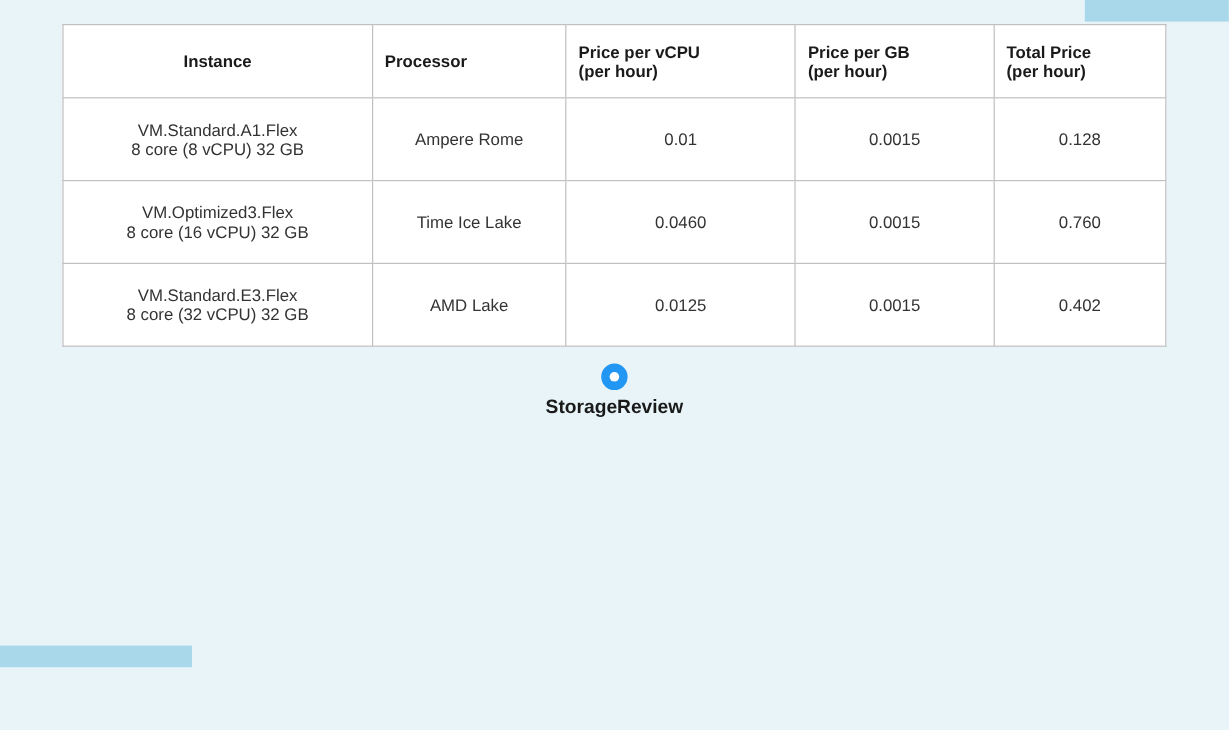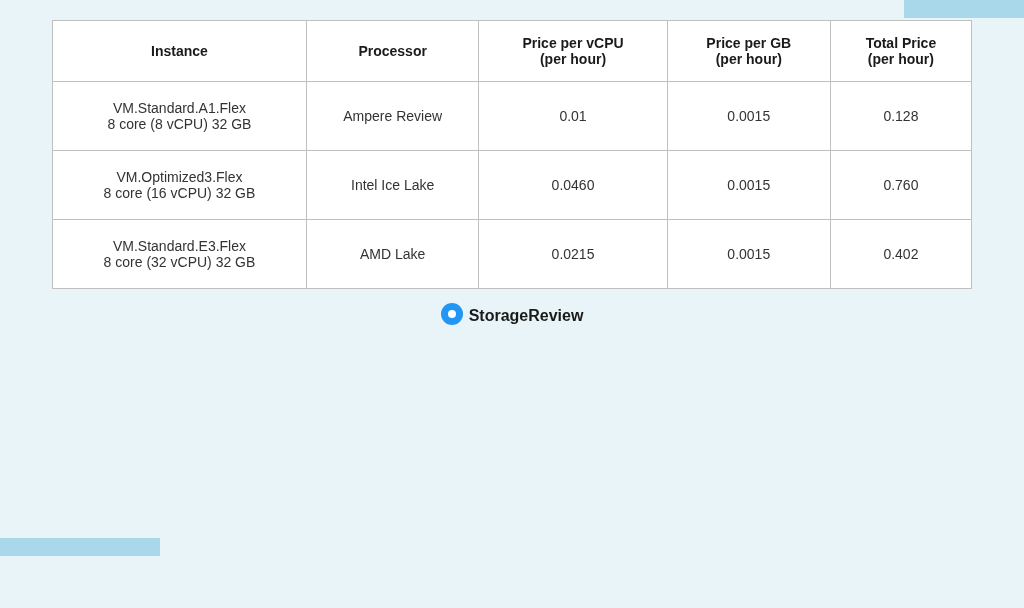--- a/index.html
+++ b/index.html
@@ -67,21 +67,21 @@
     }
 
     table {
       width: 100%;
       border-collapse: collapse;
     }
 
     thead tr th {
       border: 1px solid #c0c0c0;
       padding: 14px 10px;
-      text-align: center;
+      text-align: left;
       font-weight: bold;
       font-size: 14px;
       color: #1a1a1a;
       background: white;
     }
 
     thead tr th:first-child {
       text-align: center;
     }
 
@@ -101,22 +101,23 @@
 
     .footer {
       margin-top: 14px;
       display: flex;
       align-items: center;
       gap: 6px;
     }
 
     .footer-logo {
       display: flex;
-      align-items: flex-end;
+      align-items: center;
       gap: 6px;
+      flex-direction: column;
     }
 
     .footer-icon {
       width: 22px;
       height: 22px;
       background-color: #2196f3;
       border-radius: 50%;
       display: flex;
       align-items: center;
       justify-content: center;
@@ -156,36 +157,36 @@
           <th>Instance</th>
           <th>Processor</th>
           <th>Price per vCPU<br>(per hour)</th>
           <th>Price per GB<br>(per hour)</th>
           <th>Total Price<br>(per hour)</th>
         </tr>
       </thead>
       <tbody id="table-body">
       <tr>
             <td>VM.Standard.A1.Flex<br>8 core (8 vCPU) 32 GB</td>
-            <td>Ampere Review</td>
+            <td>Ampere Rome</td>
             <td>0.01</td>
             <td>0.0015</td>
             <td>0.128</td>
           </tr>
           <tr>
             <td>VM.Optimized3.Flex<br>8 core (16 vCPU) 32 GB</td>
-            <td>Intel Ice Lake</td>
+            <td>Time Ice Lake</td>
             <td>0.0460</td>
             <td>0.0015</td>
             <td>0.760</td>
           </tr>
           <tr>
             <td>VM.Standard.E3.Flex<br>8 core (32 vCPU) 32 GB</td>
             <td>AMD Lake</td>
-            <td>0.0215</td>
+            <td>0.0125</td>
             <td>0.0015</td>
             <td>0.402</td>
           </tr>
         </tbody>
     </table>
   </div>
 
   <div class="footer">
     <div class="footer-logo">
       <div class="footer-icon"></div>

